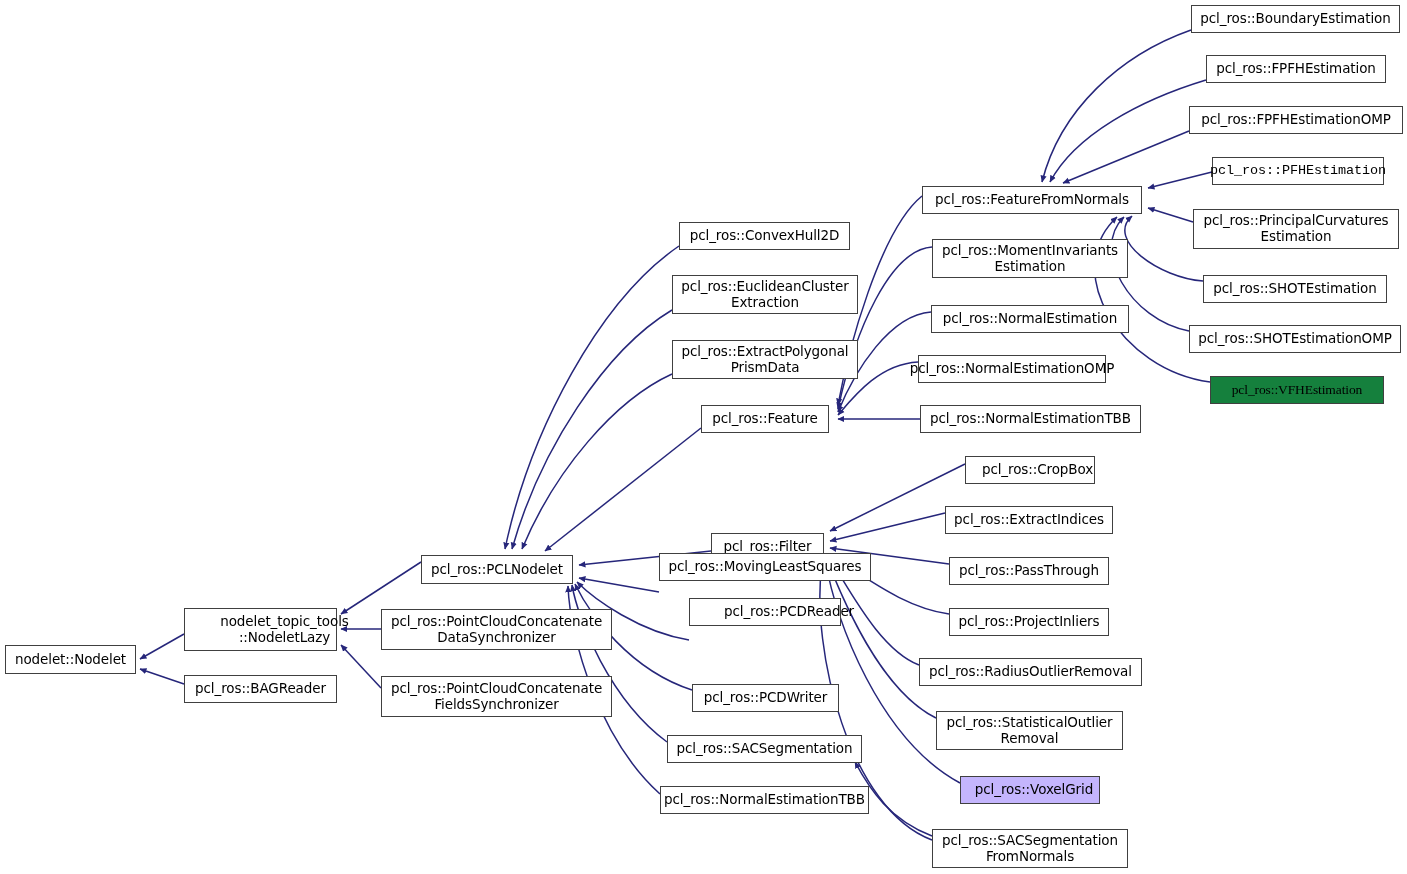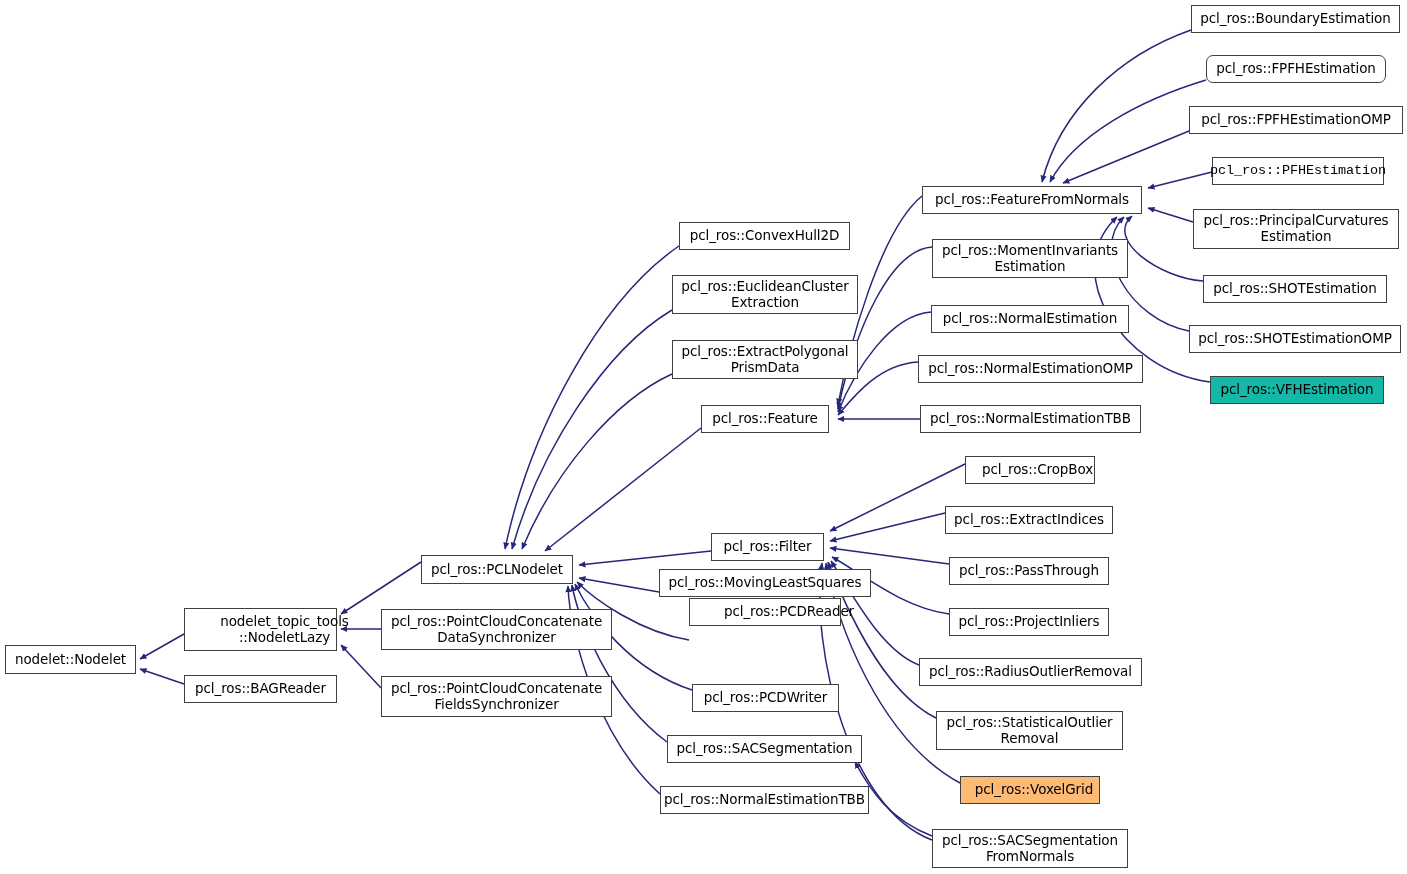--- a/index.html
+++ b/index.html
@@ -97,43 +97,43 @@
 DataSynchronizer</div>
     <div class="node" style="left: 381px; top: 676px; width: 231px; height: 41px; border-color: rgb(64, 64, 64); background: rgb(255, 255, 255); color: rgb(0, 0, 0);">pcl_ros::PointCloudConcatenate
 FieldsSynchronizer</div>
     <div class="node" style="left: 679px; top: 222px; width: 171px; height: 28px; border-color: rgb(64, 64, 64); background: rgb(255, 255, 255); color: rgb(0, 0, 0);">pcl_ros::ConvexHull2D</div>
     <div class="node" style="left: 672px; top: 275px; width: 186px; height: 39px; border-color: rgb(64, 64, 64); background: rgb(255, 255, 255); color: rgb(0, 0, 0);">pcl_ros::EuclideanCluster
 Extraction</div>
     <div class="node" style="left: 672px; top: 340px; width: 186px; height: 39px; border-color: rgb(64, 64, 64); background: rgb(255, 255, 255); color: rgb(0, 0, 0);">pcl_ros::ExtractPolygonal
 PrismData</div>
     <div class="node" style="left: 701px; top: 405px; width: 128px; height: 28px; border-color: rgb(64, 64, 64); background: rgb(255, 255, 255); color: rgb(0, 0, 0); text-align: center;">pcl_ros::Feature</div>
     <div class="node" style="left: 711px; top: 533px; width: 113px; height: 28px; border-color: rgb(64, 64, 64); background: rgb(255, 255, 255); color: rgb(0, 0, 0);">pcl_ros::Filter</div>
-    <div class="node" style="left: 659px; top: 569px; width: 212px; height: 28px; border-color: rgb(64, 64, 64); background: rgb(255, 255, 255); color: rgb(0, 0, 0);">pcl_ros::MovingLeastSquares</div>
+    <div class="node" style="left: 659px; top: 553px; width: 212px; height: 28px; border-color: rgb(64, 64, 64); background: rgb(255, 255, 255); color: rgb(0, 0, 0);">pcl_ros::MovingLeastSquares</div>
     <div class="node" style="left: 689px; top: 598px; width: 152px; height: 28px; border-color: rgb(64, 64, 64); background: rgb(255, 255, 255); color: rgb(0, 0, 0); padding-left: 48px;">pcl_ros::PCDReader</div>
     <div class="node" style="left: 692px; top: 684px; width: 147px; height: 28px; border-color: rgb(64, 64, 64); background: rgb(255, 255, 255); color: rgb(0, 0, 0);">pcl_ros::PCDWriter</div>
     <div class="node" style="left: 667px; top: 735px; width: 195px; height: 28px; border-color: rgb(64, 64, 64); background: rgb(255, 255, 255); color: rgb(0, 0, 0);">pcl_ros::SACSegmentation</div>
     <div class="node" style="left: 660px; top: 786px; width: 209px; height: 28px; border-color: rgb(64, 64, 64); background: rgb(255, 255, 255); color: rgb(0, 0, 0);">pcl_ros::NormalEstimationTBB</div>
     <div class="node" style="left: 922px; top: 186px; width: 220px; height: 28px; border-color: rgb(64, 64, 64); background: rgb(255, 255, 255); color: rgb(0, 0, 0);">pcl_ros::FeatureFromNormals</div>
     <div class="node" style="left: 932px; top: 239px; width: 196px; height: 39px; border-color: rgb(64, 64, 64); background: rgb(255, 255, 255); color: rgb(0, 0, 0);">pcl_ros::MomentInvariants
 Estimation</div>
     <div class="node" style="left: 931px; top: 305px; width: 198px; height: 28px; border-color: rgb(64, 64, 64); background: rgb(255, 255, 255); color: rgb(0, 0, 0);">pcl_ros::NormalEstimation</div>
-    <div class="node" style="left: 918px; top: 355px; width: 225px; height: 28px; border-color: rgb(64, 64, 64); background: rgb(255, 255, 255); color: rgb(0, 0, 0);">pcl_ros::NormalEstimationOMP</div>
+    <div class="node" style="left: 918px; top: 355px; width: 188px; height: 28px; border-color: rgb(64, 64, 64); background: rgb(255, 255, 255); color: rgb(0, 0, 0);">pcl_ros::NormalEstimationOMP</div>
     <div class="node" style="left: 920px; top: 405px; width: 221px; height: 28px; border-color: rgb(64, 64, 64); background: rgb(255, 255, 255); color: rgb(0, 0, 0);">pcl_ros::NormalEstimationTBB</div>
     <div class="node" style="left: 965px; top: 456px; width: 130px; height: 28px; border-color: rgb(64, 64, 64); background: rgb(255, 255, 255); color: rgb(0, 0, 0); padding-left: 15px;">pcl_ros::CropBox</div>
     <div class="node" style="left: 945px; top: 506px; width: 168px; height: 28px; border-color: rgb(64, 64, 64); background: rgb(255, 255, 255); color: rgb(0, 0, 0);">pcl_ros::ExtractIndices</div>
     <div class="node" style="left: 949px; top: 557px; width: 160px; height: 28px; border-color: rgb(64, 64, 64); background: rgb(255, 255, 255); color: rgb(0, 0, 0);">pcl_ros::PassThrough</div>
     <div class="node" style="left: 949px; top: 608px; width: 160px; height: 28px; border-color: rgb(64, 64, 64); background: rgb(255, 255, 255); color: rgb(0, 0, 0);">pcl_ros::ProjectInliers</div>
     <div class="node" style="left: 919px; top: 658px; width: 223px; height: 28px; border-color: rgb(64, 64, 64); background: rgb(255, 255, 255); color: rgb(0, 0, 0);">pcl_ros::RadiusOutlierRemoval</div>
     <div class="node" style="left: 936px; top: 711px; width: 187px; height: 39px; border-color: rgb(64, 64, 64); background: rgb(255, 255, 255); color: rgb(0, 0, 0);">pcl_ros::StatisticalOutlier
 Removal</div>
-    <div class="node" style="left: 960px; top: 776px; width: 140px; height: 28px; border-color: rgb(64, 64, 64); background: #fdba74; color: rgb(0, 0, 0); padding-left: 8px;">pcl_ros::VoxelGrid</div>
+    <div class="node" style="left: 960px; top: 776px; width: 140px; height: 28px; border-color: rgb(64, 64, 64); background: #c4b5fd; color: rgb(0, 0, 0); padding-left: 8px;">pcl_ros::VoxelGrid</div>
     <div class="node" style="left: 932px; top: 829px; width: 196px; height: 39px; border-color: rgb(64, 64, 64); background: rgb(255, 255, 255); color: rgb(0, 0, 0);">pcl_ros::SACSegmentation
 FromNormals</div>
     <div class="node" style="left: 1191px; top: 5px; width: 209px; height: 28px; border-color: rgb(64, 64, 64); background: rgb(255, 255, 255); color: rgb(0, 0, 0);">pcl_ros::BoundaryEstimation</div>
-    <div class="node" style="left: 1206px; top: 55px; width: 180px; height: 28px; border-color: rgb(64, 64, 64); background: rgb(255, 255, 255); color: rgb(0, 0, 0); border-radius: 7px;">pcl_ros::FPFHEstimation</div>
+    <div class="node" style="left: 1206px; top: 55px; width: 180px; height: 28px; border-color: rgb(64, 64, 64); background: rgb(255, 255, 255); color: rgb(0, 0, 0);">pcl_ros::FPFHEstimation</div>
     <div class="node" style="left: 1189px; top: 106px; width: 214px; height: 28px; border-color: rgb(64, 64, 64); background: rgb(255, 255, 255); color: rgb(0, 0, 0);">pcl_ros::FPFHEstimationOMP</div>
     <div class="node" style="left: 1212px; top: 157px; width: 172px; height: 28px; border-color: rgb(64, 64, 64); background: rgb(255, 255, 255); color: rgb(0, 0, 0); font-family: Liberation Mono, monospace;">pcl_ros::PFHEstimation</div>
     <div class="node" style="left: 1193px; top: 209px; width: 206px; height: 40px; border-color: rgb(64, 64, 64); background: rgb(255, 255, 255); color: rgb(0, 0, 0);">pcl_ros::PrincipalCurvatures
 Estimation</div>
     <div class="node" style="left: 1203px; top: 275px; width: 184px; height: 28px; border-color: rgb(64, 64, 64); background: rgb(255, 255, 255); color: rgb(0, 0, 0);">pcl_ros::SHOTEstimation</div>
     <div class="node" style="left: 1189px; top: 325px; width: 212px; height: 28px; border-color: rgb(64, 64, 64); background: rgb(255, 255, 255); color: rgb(0, 0, 0);">pcl_ros::SHOTEstimationOMP</div>
-    <div class="node" style="left: 1210px; top: 376px; width: 174px; height: 28px; border-color: rgb(64, 64, 64); background: #14b8a6; color: rgb(0, 0, 0);">pcl_ros::VFHEstimation</div>
+    <div class="node" style="left: 1210px; top: 376px; width: 174px; height: 28px; border-color: rgb(64, 64, 64); background: #15803d; color: rgb(0, 0, 0); font-family: Liberation Serif, serif;">pcl_ros::VFHEstimation</div>
   </div>
 
 </body></html>

